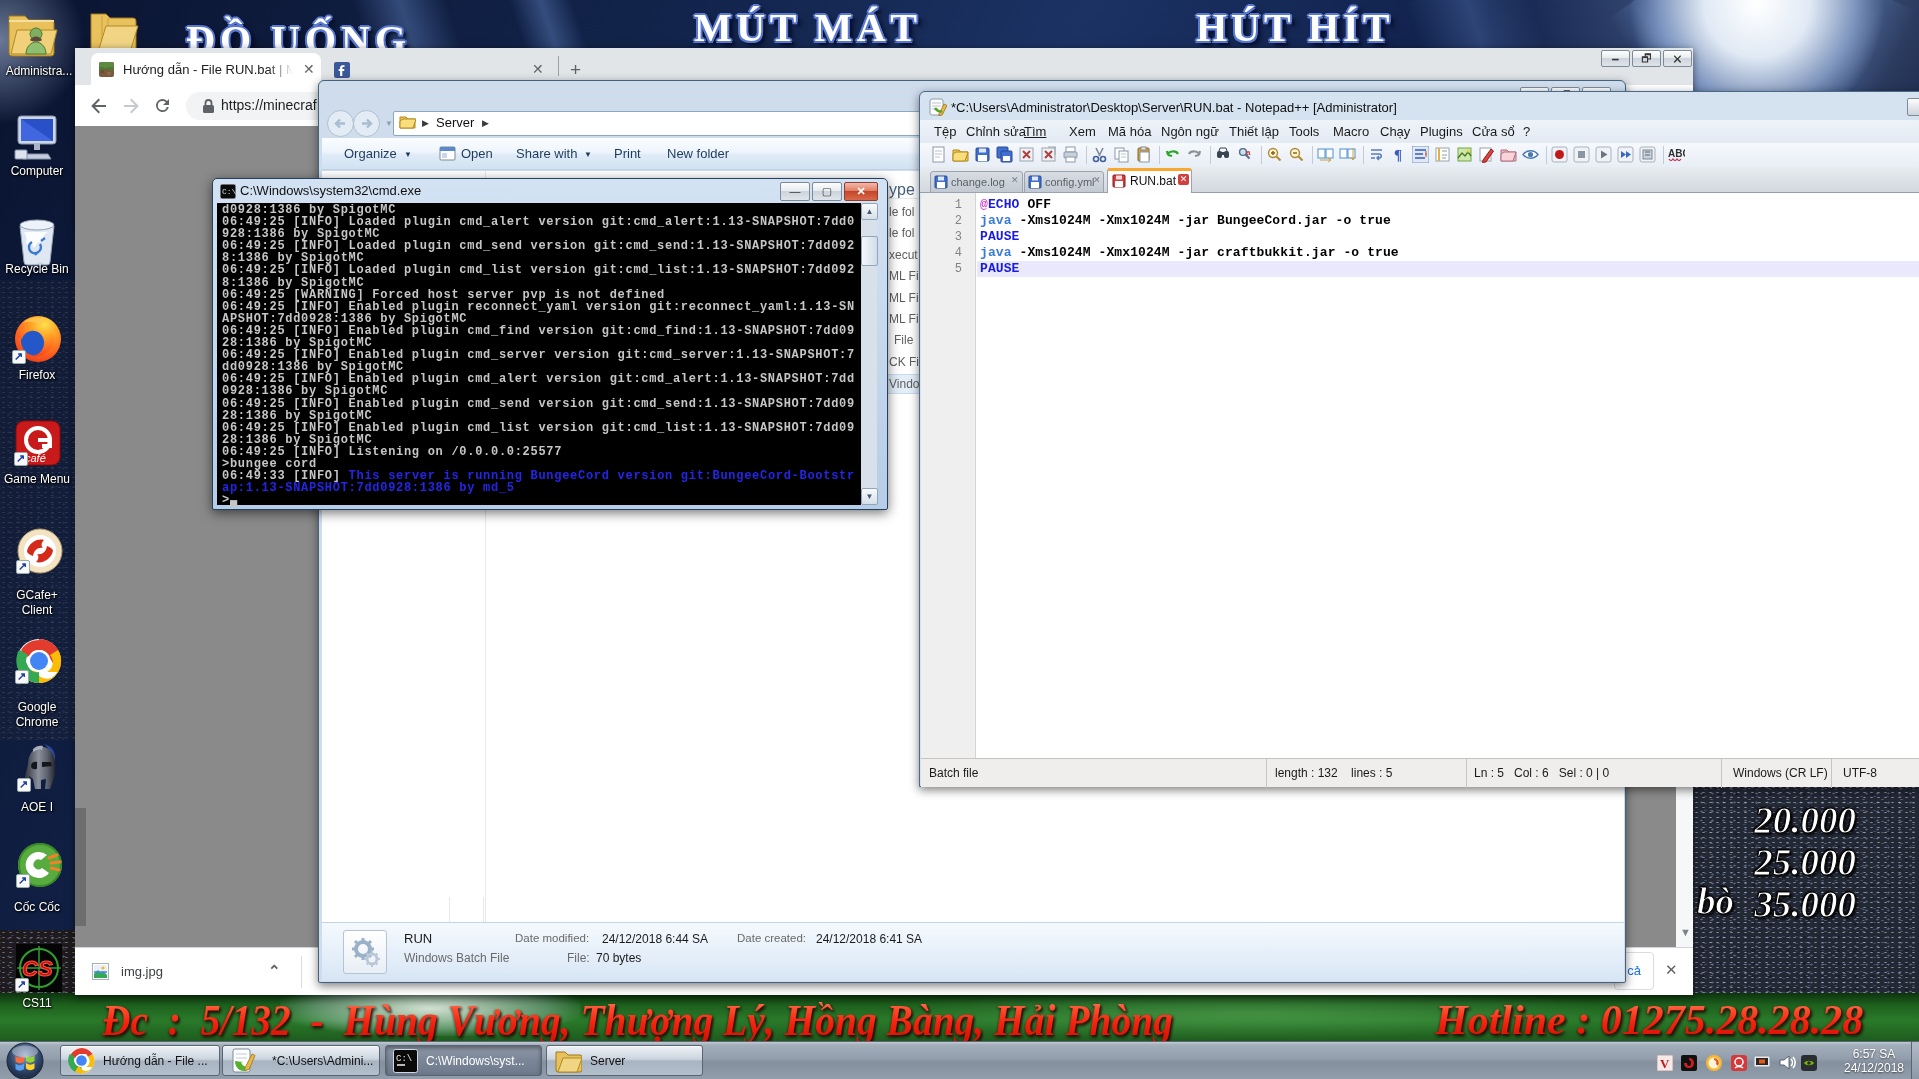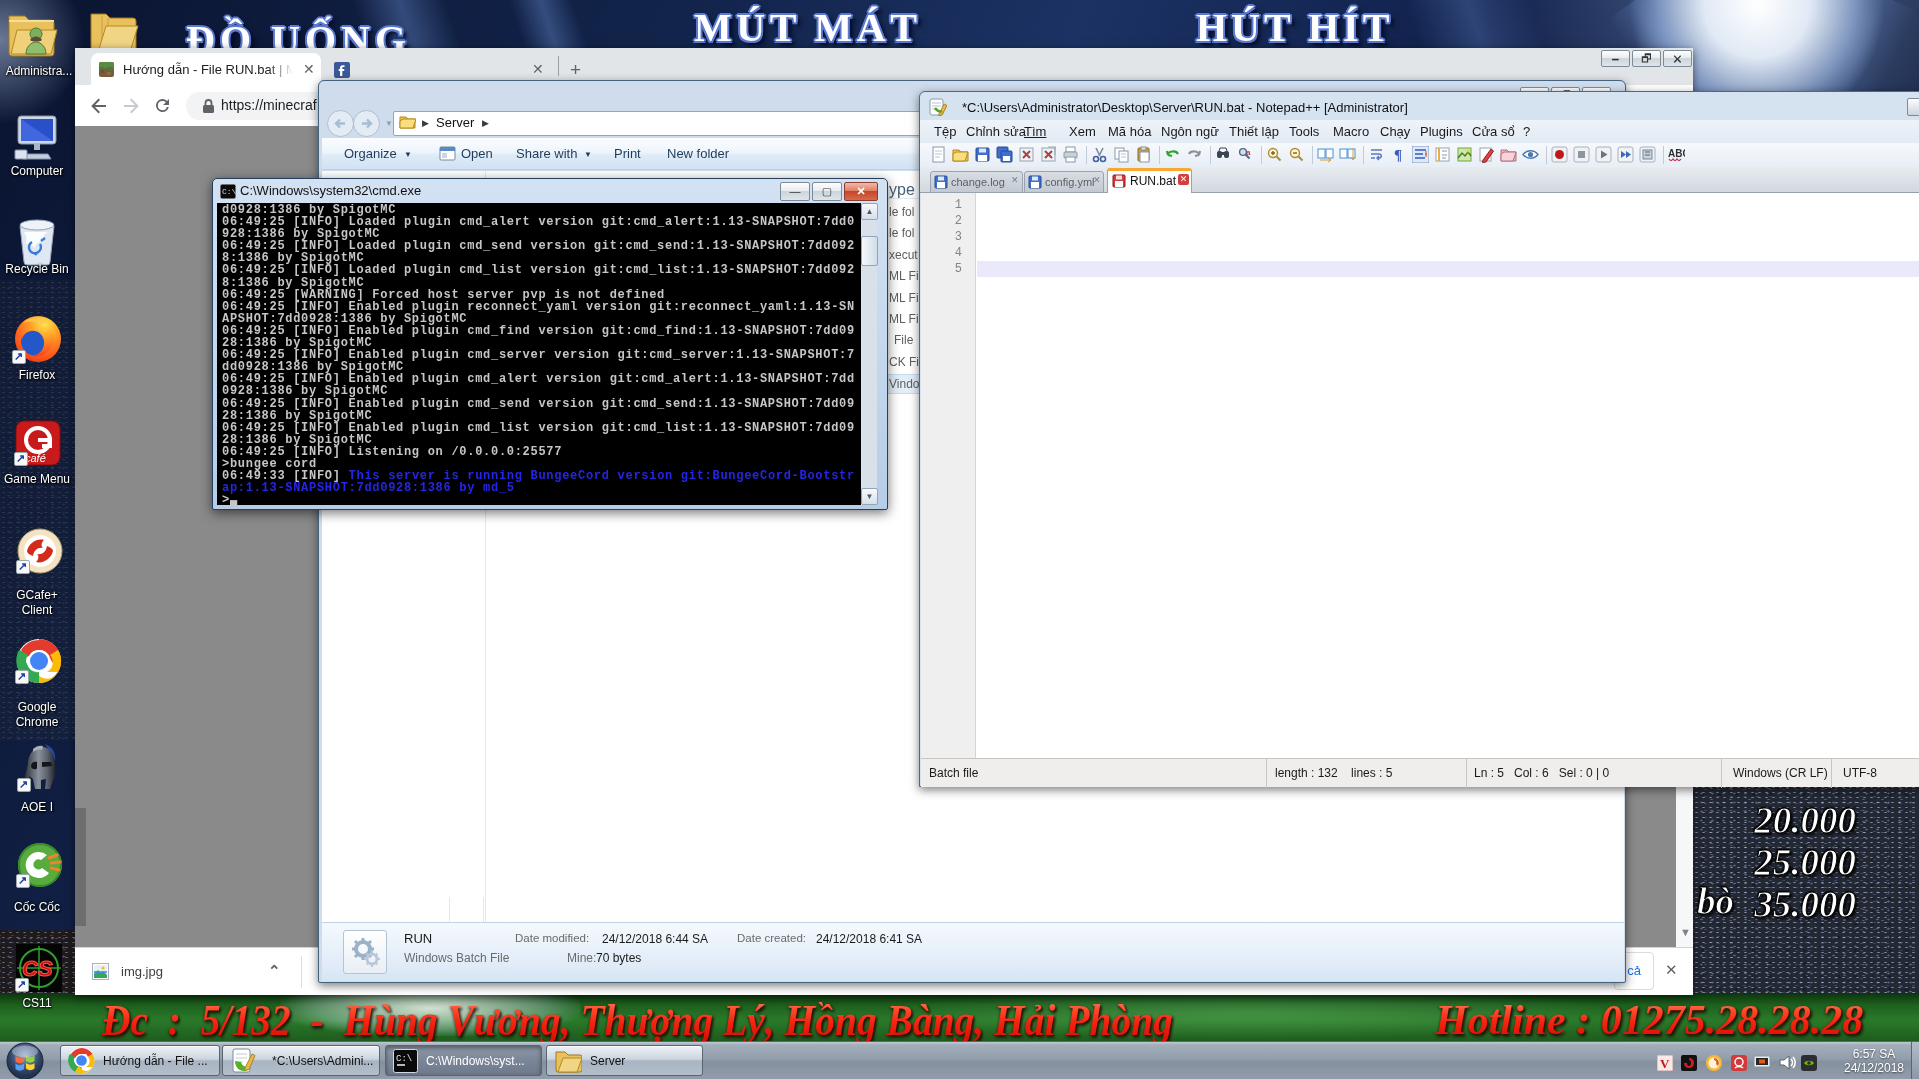--- a/index.html
+++ b/index.html
@@ -465,21 +465,21 @@
       </g>
       <circle cx="24" cy="24" r="5" fill="none" stroke="#b8c8d8" stroke-width="3"></circle>
       <g stroke="#b8c8d8" stroke-width="2">
         <path d="M24 16 v3 M24 29 v3 M16 24 h3 M29 24 h3 M18.5 18.5 l2 2 M27.5 27.5 l2 2 M29.5 18.5 l-2 2 M20.5 27.5 l-2 2"></path>
       </g>
     </svg>
     <div class="abs" style="left:82px; top:8px; font-size:13px; color:#1a1a1a;">RUN</div>
     <div class="abs" style="left:82px; top:28px; font-size:12px; color:#6a6a6a;">Windows Batch File</div>
     <div class="abs" style="left:193px; top:9px; font-size:11.5px; color:#6a6a6a;">Date modified:</div>
     <div class="abs" style="left:280px; top:9px; font-size:12px; color:#1a1a1a;">24/12/2018 6:44 SA</div>
-    <div class="abs" style="left:245px; top:28px; font-size:12px; color:#6a6a6a;">Mine:</div>
+    <div class="abs" style="left:245px; top:28px; font-size:12px; color:#6a6a6a;">File:</div>
     <div class="abs" style="left:274px; top:28px; font-size:12px; color:#1a1a1a;">70 bytes</div>
     <div class="abs" style="left:415px; top:9px; font-size:11.5px; color:#6a6a6a;">Date created:</div>
     <div class="abs" style="left:494px; top:9px; font-size:12px; color:#1a1a1a;">24/12/2018 6:41 SA</div>
   </div>
 </div>
 <div id="cmd" class="abs">
   <svg class="abs" style="left:7px; top:5px;" width="16" height="15" viewBox="0 0 16 15">
     <rect width="16" height="15" rx="2" fill="#0a0a0a" stroke="#cfd8e4"></rect>
     <text x="2" y="10" font-size="8" fill="#ddd" font-family="Liberation Mono">C:\</text>
   </svg>
@@ -524,21 +524,21 @@
   </div>
 </div>
 
 <div id="npp" class="abs">
   <svg class="abs" style="left:9px; top:6px;" width="18" height="18" viewBox="0 0 18 18">
     <rect x="1" y="1" width="13" height="16" rx="2" fill="#fff" stroke="#8a9aaa"></rect>
     <path d="M3 5 h9 M3 8 h9 M3 11 h6" stroke="#b8c4d0"></path>
     <path d="M10 16 L15 6 l3 1.5 L13 17 l-3.4 .6 z" fill="#e8b84a" stroke="#a8842a"></path>
     <path d="M6 10 c2 3 5 4 7 3" stroke="#5aa02a" stroke-width="2.5" fill="none"></path>
   </svg>
-  <div class="abs" style="left:31px; top:8px; font-size:13px; color:#101010;margin-left:11px;">*C:\Users\Administrator\Desktop\Server\RUN.bat - Notepad++ [Administrator]</div>
+  <div class="abs" style="left:31px; top:8px; font-size:13px; color:#101010;">*C:\Users\Administrator\Desktop\Server\RUN.bat - Notepad++ [Administrator]</div>
   <div class="abs" style="left:987px; top:6px; width:14px; height:18px; border:1px solid #7d8a98; border-radius:2px; background:linear-gradient(180deg,#fdfdfd,#ccd4dc);"></div>
 
   <div class="abs" style="left:0; top:28px; width:1001px; height:23px; background:linear-gradient(180deg,#eef3f9,#e2eaf3); font-size:13px; color:#1a1a1a;">
     <span class="abs" style="left:14px; top:4px;">Tệp</span>
     <span class="abs" style="left:46px; top:4px;">Chỉnh sửa</span>
     <span class="abs" style="left:104px; top:4px;text-decoration:underline;">Tìm</span>
     <span class="abs" style="left:149px; top:4px;">Xem</span>
     <span class="abs" style="left:188px; top:4px;">Mã hóa</span>
     <span class="abs" style="left:241px; top:4px;">Ngôn ngữ</span>
     <span class="abs" style="left:309px; top:4px;">Thiết lập</span>
@@ -730,20 +730,25 @@
         </svg>
       <span class="abs" style="left:22px; top:3px; font-size:12px; color:#111;">RUN.bat</span>
       <span class="abs" style="left:70px; top:3px; font-size:9px; color:#fff; background:#d04040; width:11px; height:11px; text-align:center; line-height:11px; border-radius:2px;">✕</span>
     </div>
   </div>
 
   <div class="abs" style="left:1px; top:101px; width:999px; height:565px; background:#fff;">
     <div class="abs" style="left:0; top:0; width:55px; height:565px; background:#efefef; border-right:1px solid #d4d4d4;"></div>
     <div class="abs" style="left:56px; top:68px; width:943px; height:16px; background:#e9e9fb;"></div>
     <div id="lnums" class="abs" style="left:0; top:4px; width:41px; text-align:right; font-family:'Liberation Mono',monospace; font-size:12px; line-height:16px; color:#838383;">1<br>2<br>3<br>4<br>5</div>
+    <div id="code" class="abs" style="left:59px; top:4px; font-family:'Liberation Mono',monospace; font-size:13px; line-height:16px; font-weight:bold; letter-spacing:0.1px; color:#000; white-space:pre;"><span style="color:#d03fd0;">@</span><span style="color:#1a1ae0;">ECHO</span> OFF
+<span style="color:#3b7bd8;">java</span> -Xms1024M -Xmx1024M -jar BungeeCord.jar -o true
+<span style="color:#1a1ae0;">PAUSE</span>
+<span style="color:#3b7bd8;">java</span> -Xms1024M -Xmx1024M -jar craftbukkit.jar -o true
+<span style="color:#1a1ae0;">PAUSE</span></div>
   </div>
 
   <div class="abs" style="left:1px; top:666px; width:999px; height:29px; background:#f0eeec; border-top:1px solid #c8c4c0; font-size:12px; color:#1a1a1a;">
     <span class="abs" style="left:8px; top:7px;">Batch file</span>
     <span class="abs" style="left:345px; top:0; width:1px; height:29px; background:#c8c4c0;"></span>
     <span class="abs" style="left:354px; top:7px;">length : 132&nbsp;&nbsp;&nbsp;&nbsp;lines : 5</span>
     <span class="abs" style="left:545px; top:0; width:1px; height:29px; background:#c8c4c0;"></span>
     <span class="abs" style="left:553px; top:7px;">Ln : 5&nbsp;&nbsp;&nbsp;Col : 6&nbsp;&nbsp;&nbsp;Sel : 0 | 0</span>
     <span class="abs" style="left:800px; top:0; width:1px; height:29px; background:#c8c4c0;"></span>
     <span class="abs" style="left:812px; top:7px;">Windows (CR LF)</span>

